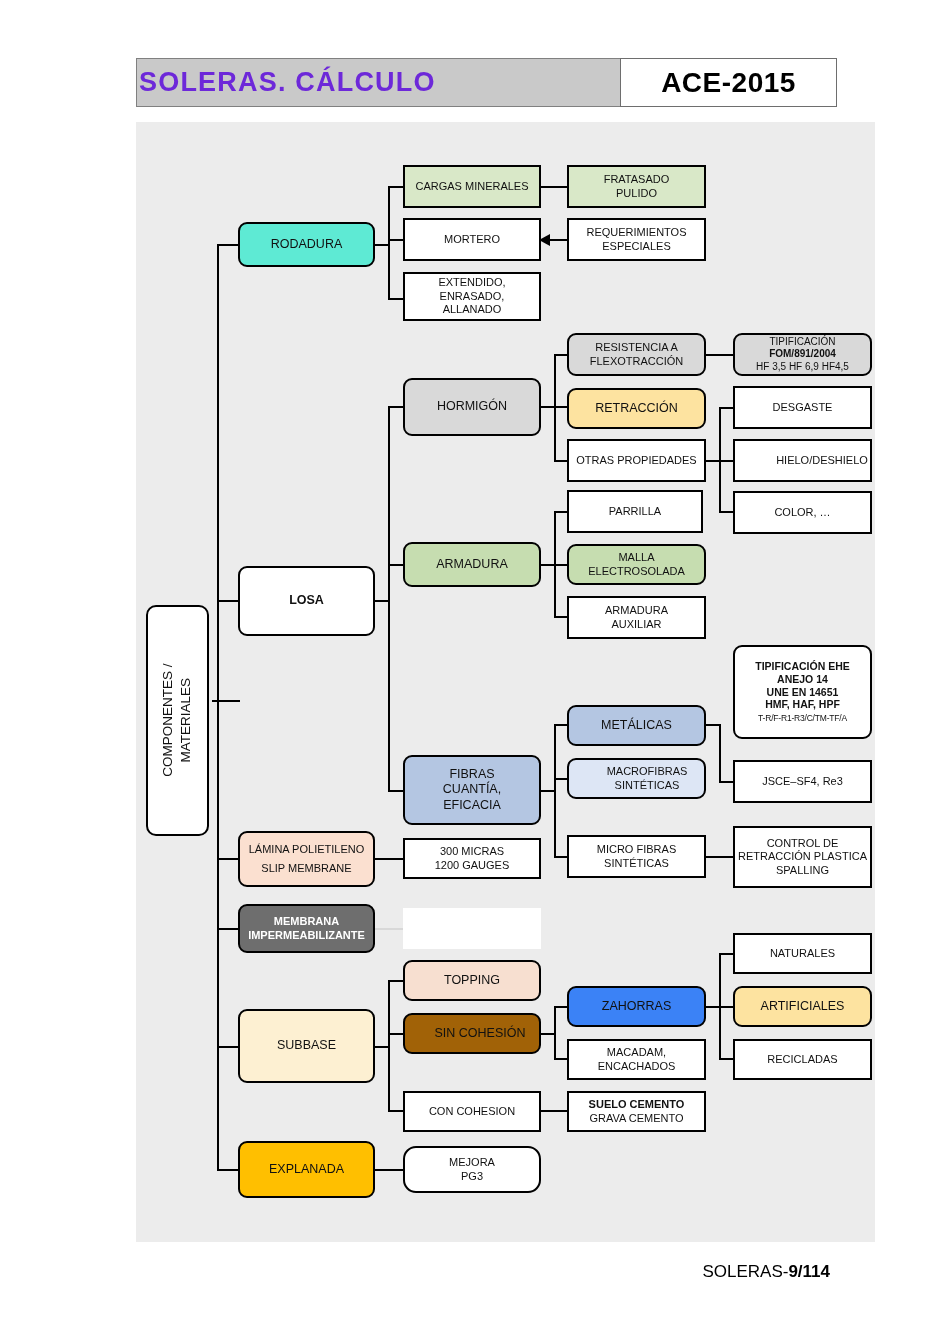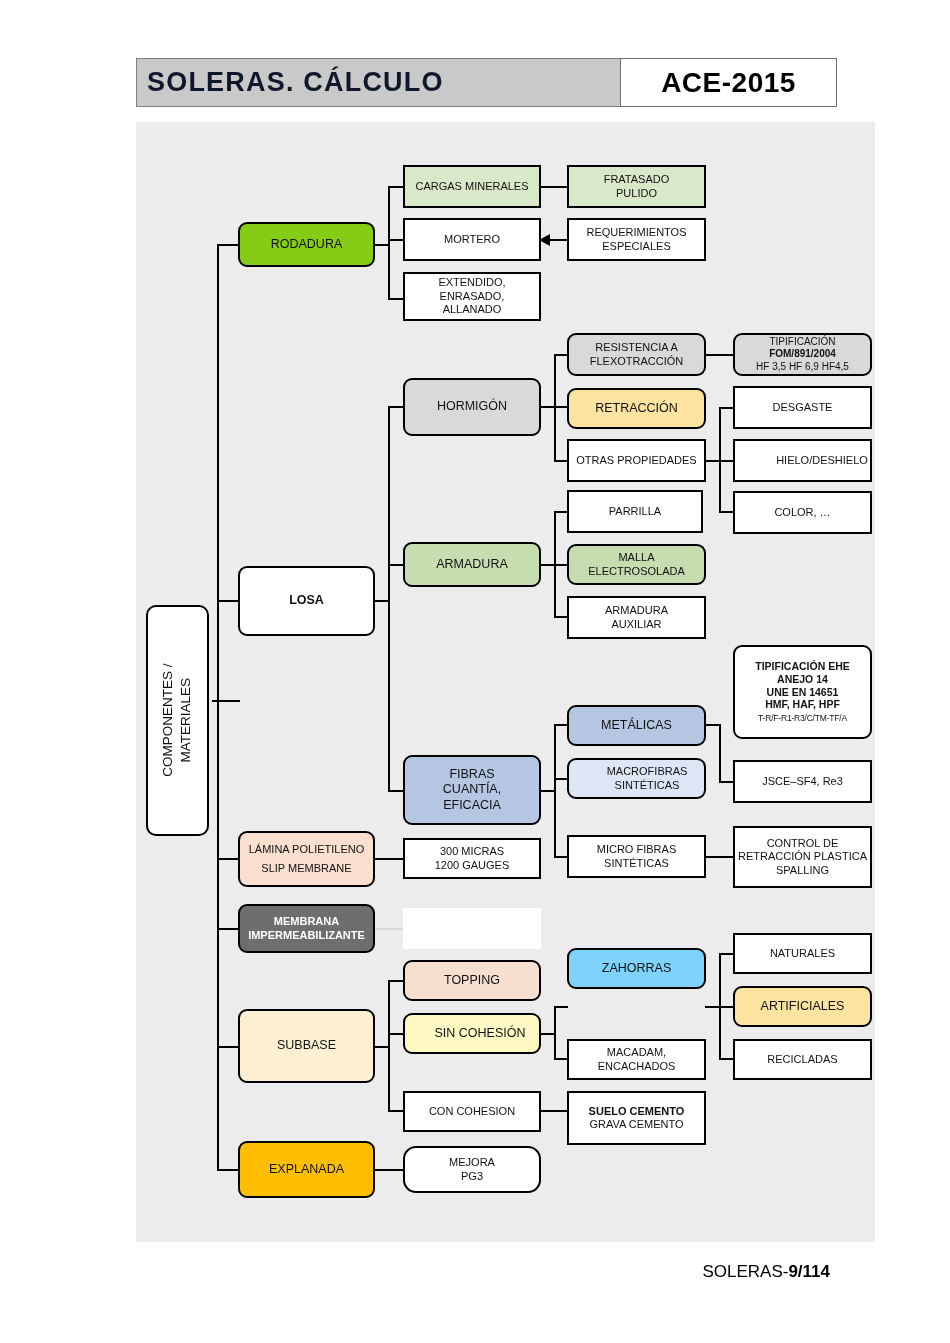--- a/index.html
+++ b/index.html
@@ -12,22 +12,22 @@
   }
   #page{position:absolute;left:0;top:0;width:950px;height:1343px;}
 
   
   .title-bar{
     position:absolute;left:136px;top:58px;width:484px;height:47px;
     background:#c9c9c9;border:1px solid #808080;
     display:flex;align-items:center;
   }
   .title-bar span{
-    color:#0f172a;font-size:27px;font-weight:bold;letter-spacing:1.2px;
-    padding-left:10px;
+    color:#6d28d9;font-size:27px;font-weight:bold;letter-spacing:1.2px;
+    padding-left:2px;
   }
   .code-box{
     position:absolute;left:620px;top:58px;width:215px;height:47px;
     background:#ffffff;border:1px solid #6e6e6e;
     display:flex;align-items:center;justify-content:center;
   }
   .code-box span{color:#000;font-size:28px;font-weight:bold;letter-spacing:0.5px;}
 
   
   .panel{
@@ -176,21 +176,21 @@
   <div class="ln h" style="left:719px;top:1058px;width:16px;"></div>
 
   <div class="ln h" style="left:540px;top:1110px;width:28px;"></div>
 
   <div class="ln h" style="left:374px;top:1169px;width:30px;"></div>
 
   <div class="vlabel" style="left:146px;top:605px;width:63px;height:231px;">
     <div class="txt">COMPONENTES /<br>MATERIALES</div>
   </div>
 
-  <div class="node rnd big" style="left:238px;top:222px;width:137px;height:45px;background:#84cc16;">
+  <div class="node rnd big" style="left:238px;top:222px;width:137px;height:45px;background:#5eead4;">
     <span>RODADURA</span>
   </div>
   <div class="node" style="left:403px;top:165px;width:138px;height:43px;background:#d9e8c8;">
     <span>CARGAS MINERALES</span>
   </div>
   <div class="node" style="left:567px;top:165px;width:139px;height:43px;background:#d9e8c8;">
     <span>FRATASADO<br>PULIDO</span>
   </div>
   <div class="node" style="left:403px;top:218px;width:138px;height:43px;">
     <span>MORTERO</span>
@@ -290,42 +290,42 @@
   <div class="blank-box" style="left:403px;top:908px;width:138px;height:41px;">
     <span></span>
   </div>
 
   <div class="node rnd big" style="left:238px;top:1009px;width:137px;height:74px;background:#fdf0d2;">
     <span>SUBBASE</span>
   </div>
   <div class="node rnd big" style="left:403px;top:960px;width:138px;height:41px;background:#f7dfd0;">
     <span>TOPPING</span>
   </div>
-  <div class="node rnd big" style="left:403px;top:1013px;width:138px;height:41px;background:#fef9c3;padding-left:19px;">
+  <div class="node rnd big" style="left:403px;top:1013px;width:138px;height:41px;background:#a16207;padding-left:19px;">
     <span>SIN COHESIÓN</span>
   </div>
-  <div class="node rnd big" style="left:567px;top:948px;width:139px;height:41px;background:#7dd3fc;">
+  <div class="node rnd big" style="left:567px;top:986px;width:139px;height:41px;background:#3b82f6;">
     <span>ZAHORRAS</span>
   </div>
   <div class="node" style="left:733px;top:933px;width:139px;height:41px;">
     <span>NATURALES</span>
   </div>
   <div class="node rnd big" style="left:733px;top:986px;width:139px;height:41px;background:#fde3a0;">
     <span>ARTIFICIALES</span>
   </div>
   <div class="node" style="left:733px;top:1039px;width:139px;height:41px;">
     <span>RECICLADAS</span>
   </div>
   <div class="node" style="left:567px;top:1039px;width:139px;height:41px;">
     <span>MACADAM,<br>ENCACHADOS</span>
   </div>
   <div class="node" style="left:403px;top:1091px;width:138px;height:41px;">
     <span>CON COHESION</span>
   </div>
-  <div class="node" style="left:567px;top:1091px;width:139px;height:54px;">
+  <div class="node" style="left:567px;top:1091px;width:139px;height:41px;">
     <span>
       <b class="bl">SUELO CEMENTO</b>
       <span>GRAVA CEMENTO</span>
     </span>
   </div>
 
   <div class="node rnd big" style="left:238px;top:1141px;width:137px;height:57px;background:#ffbf00;">
     <span>EXPLANADA</span>
   </div>
   <div class="node" style="left:403px;top:1146px;width:138px;height:47px;border-radius:13px;">

